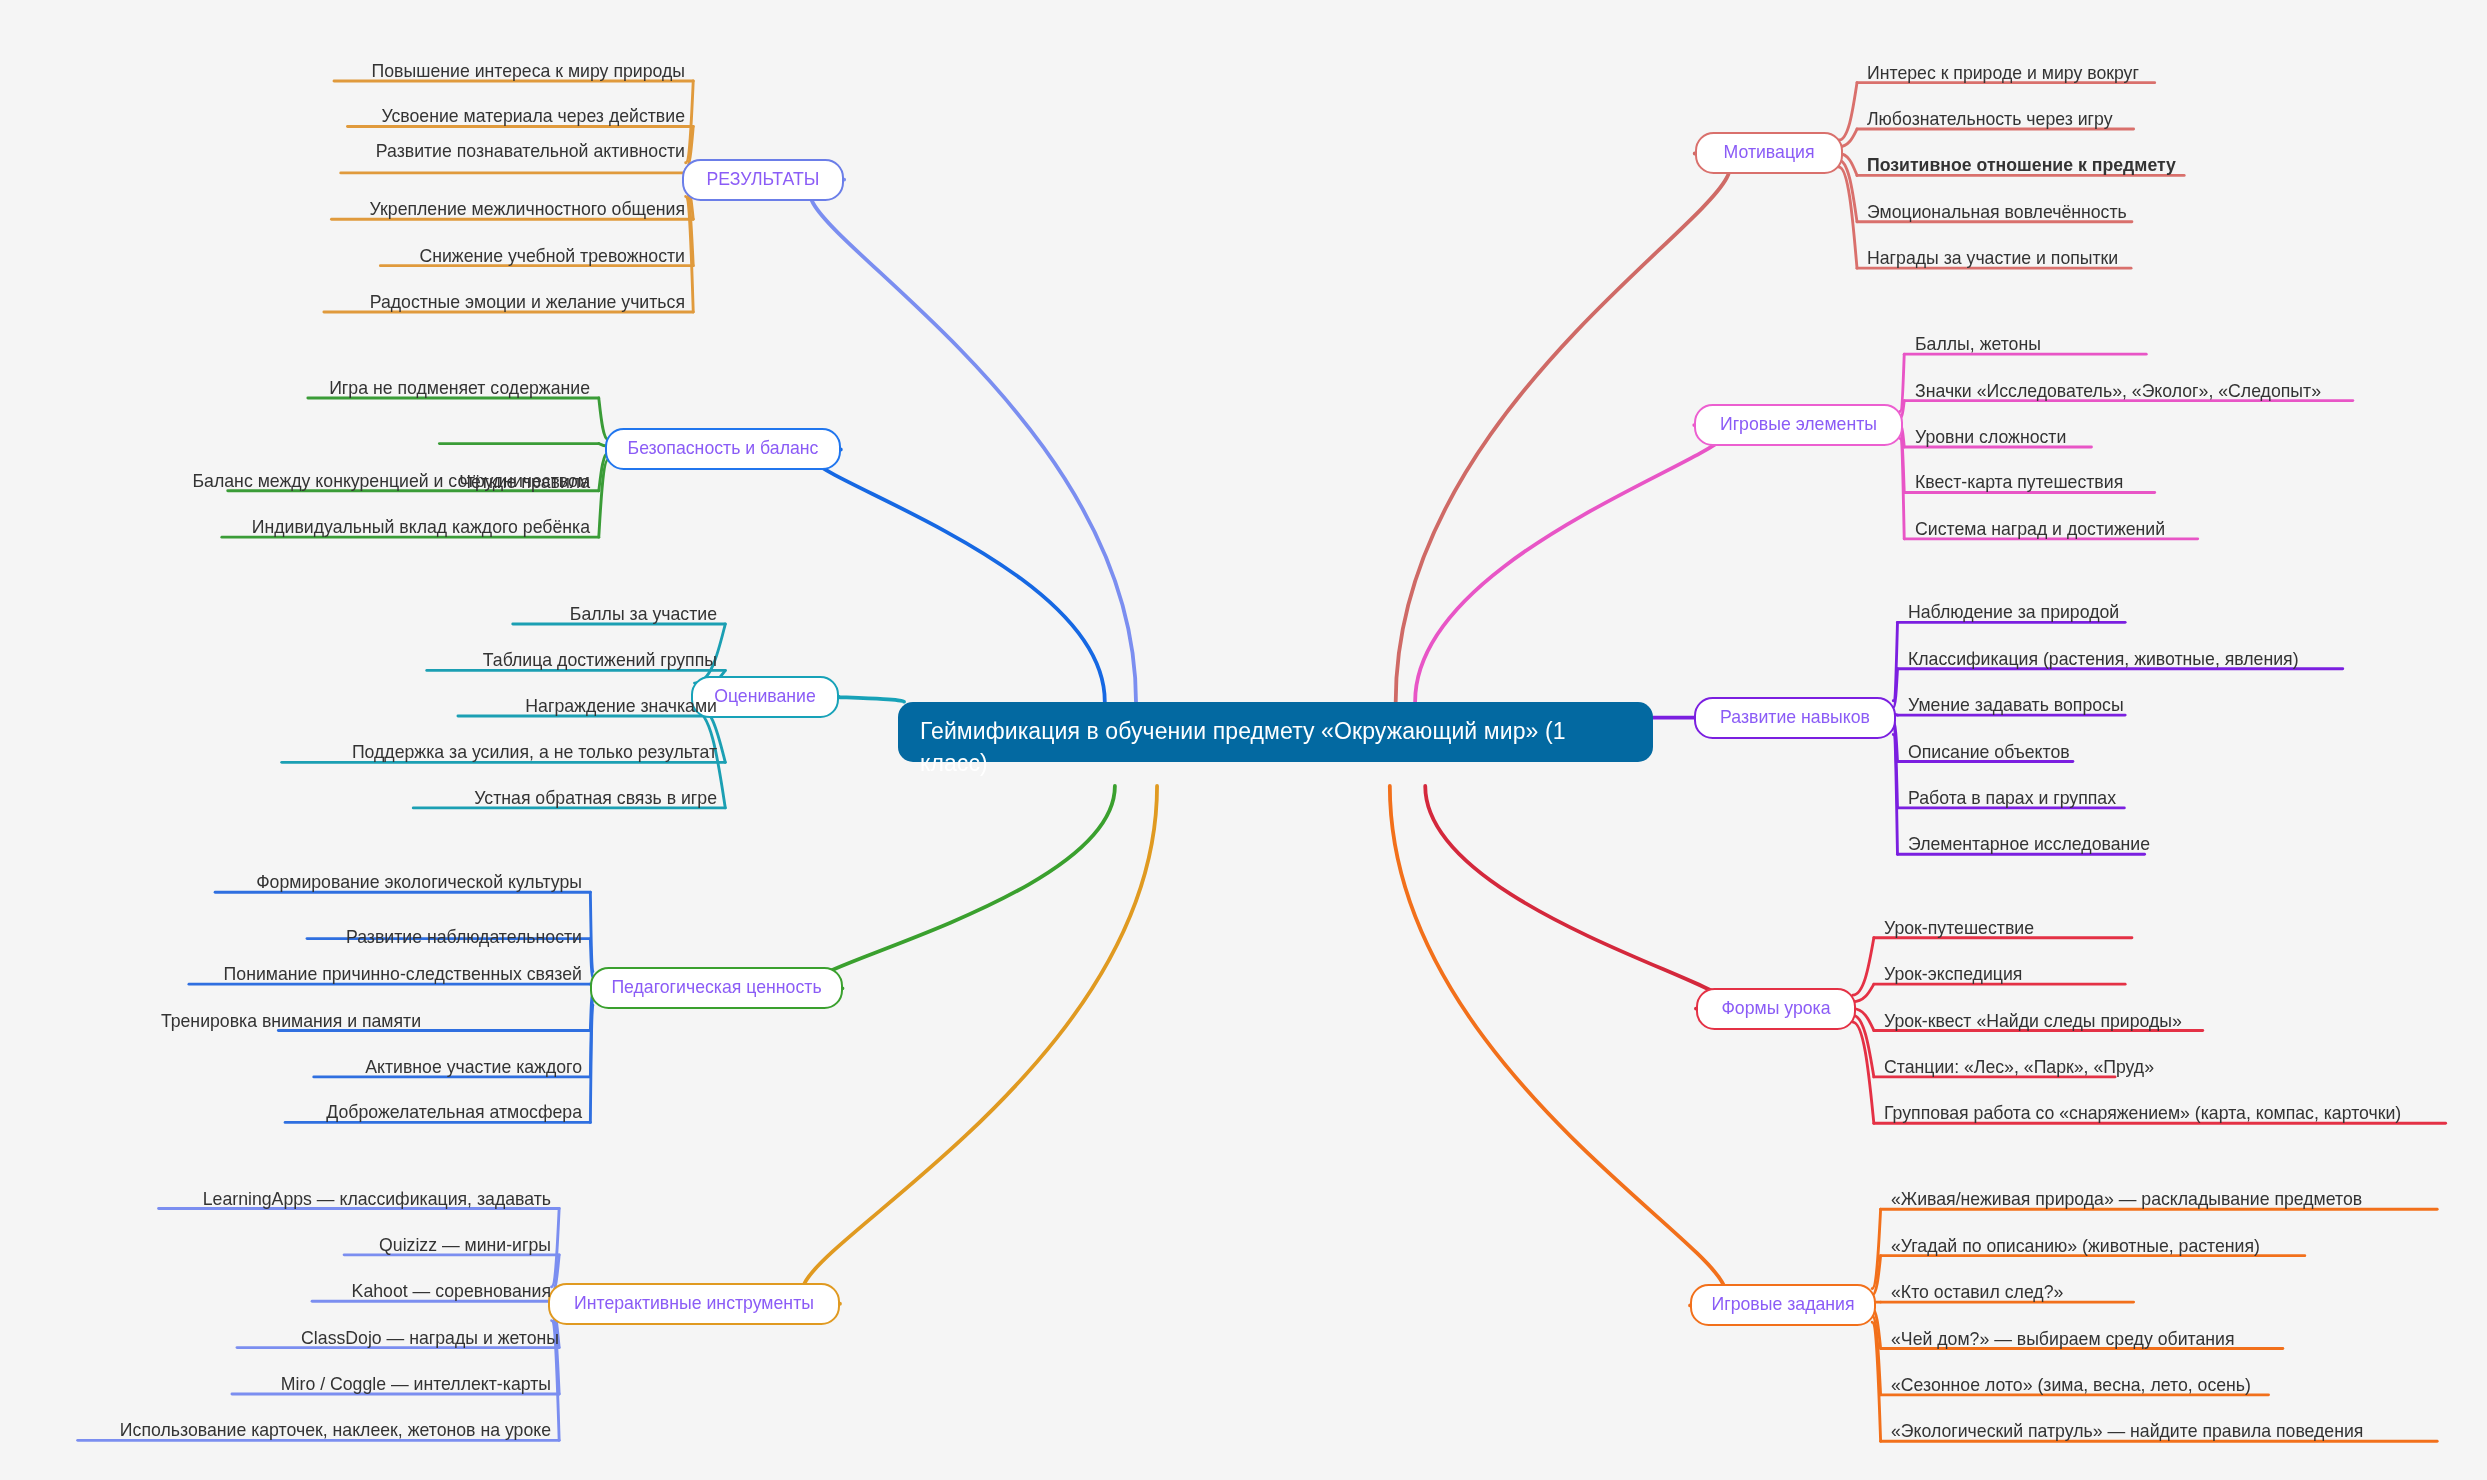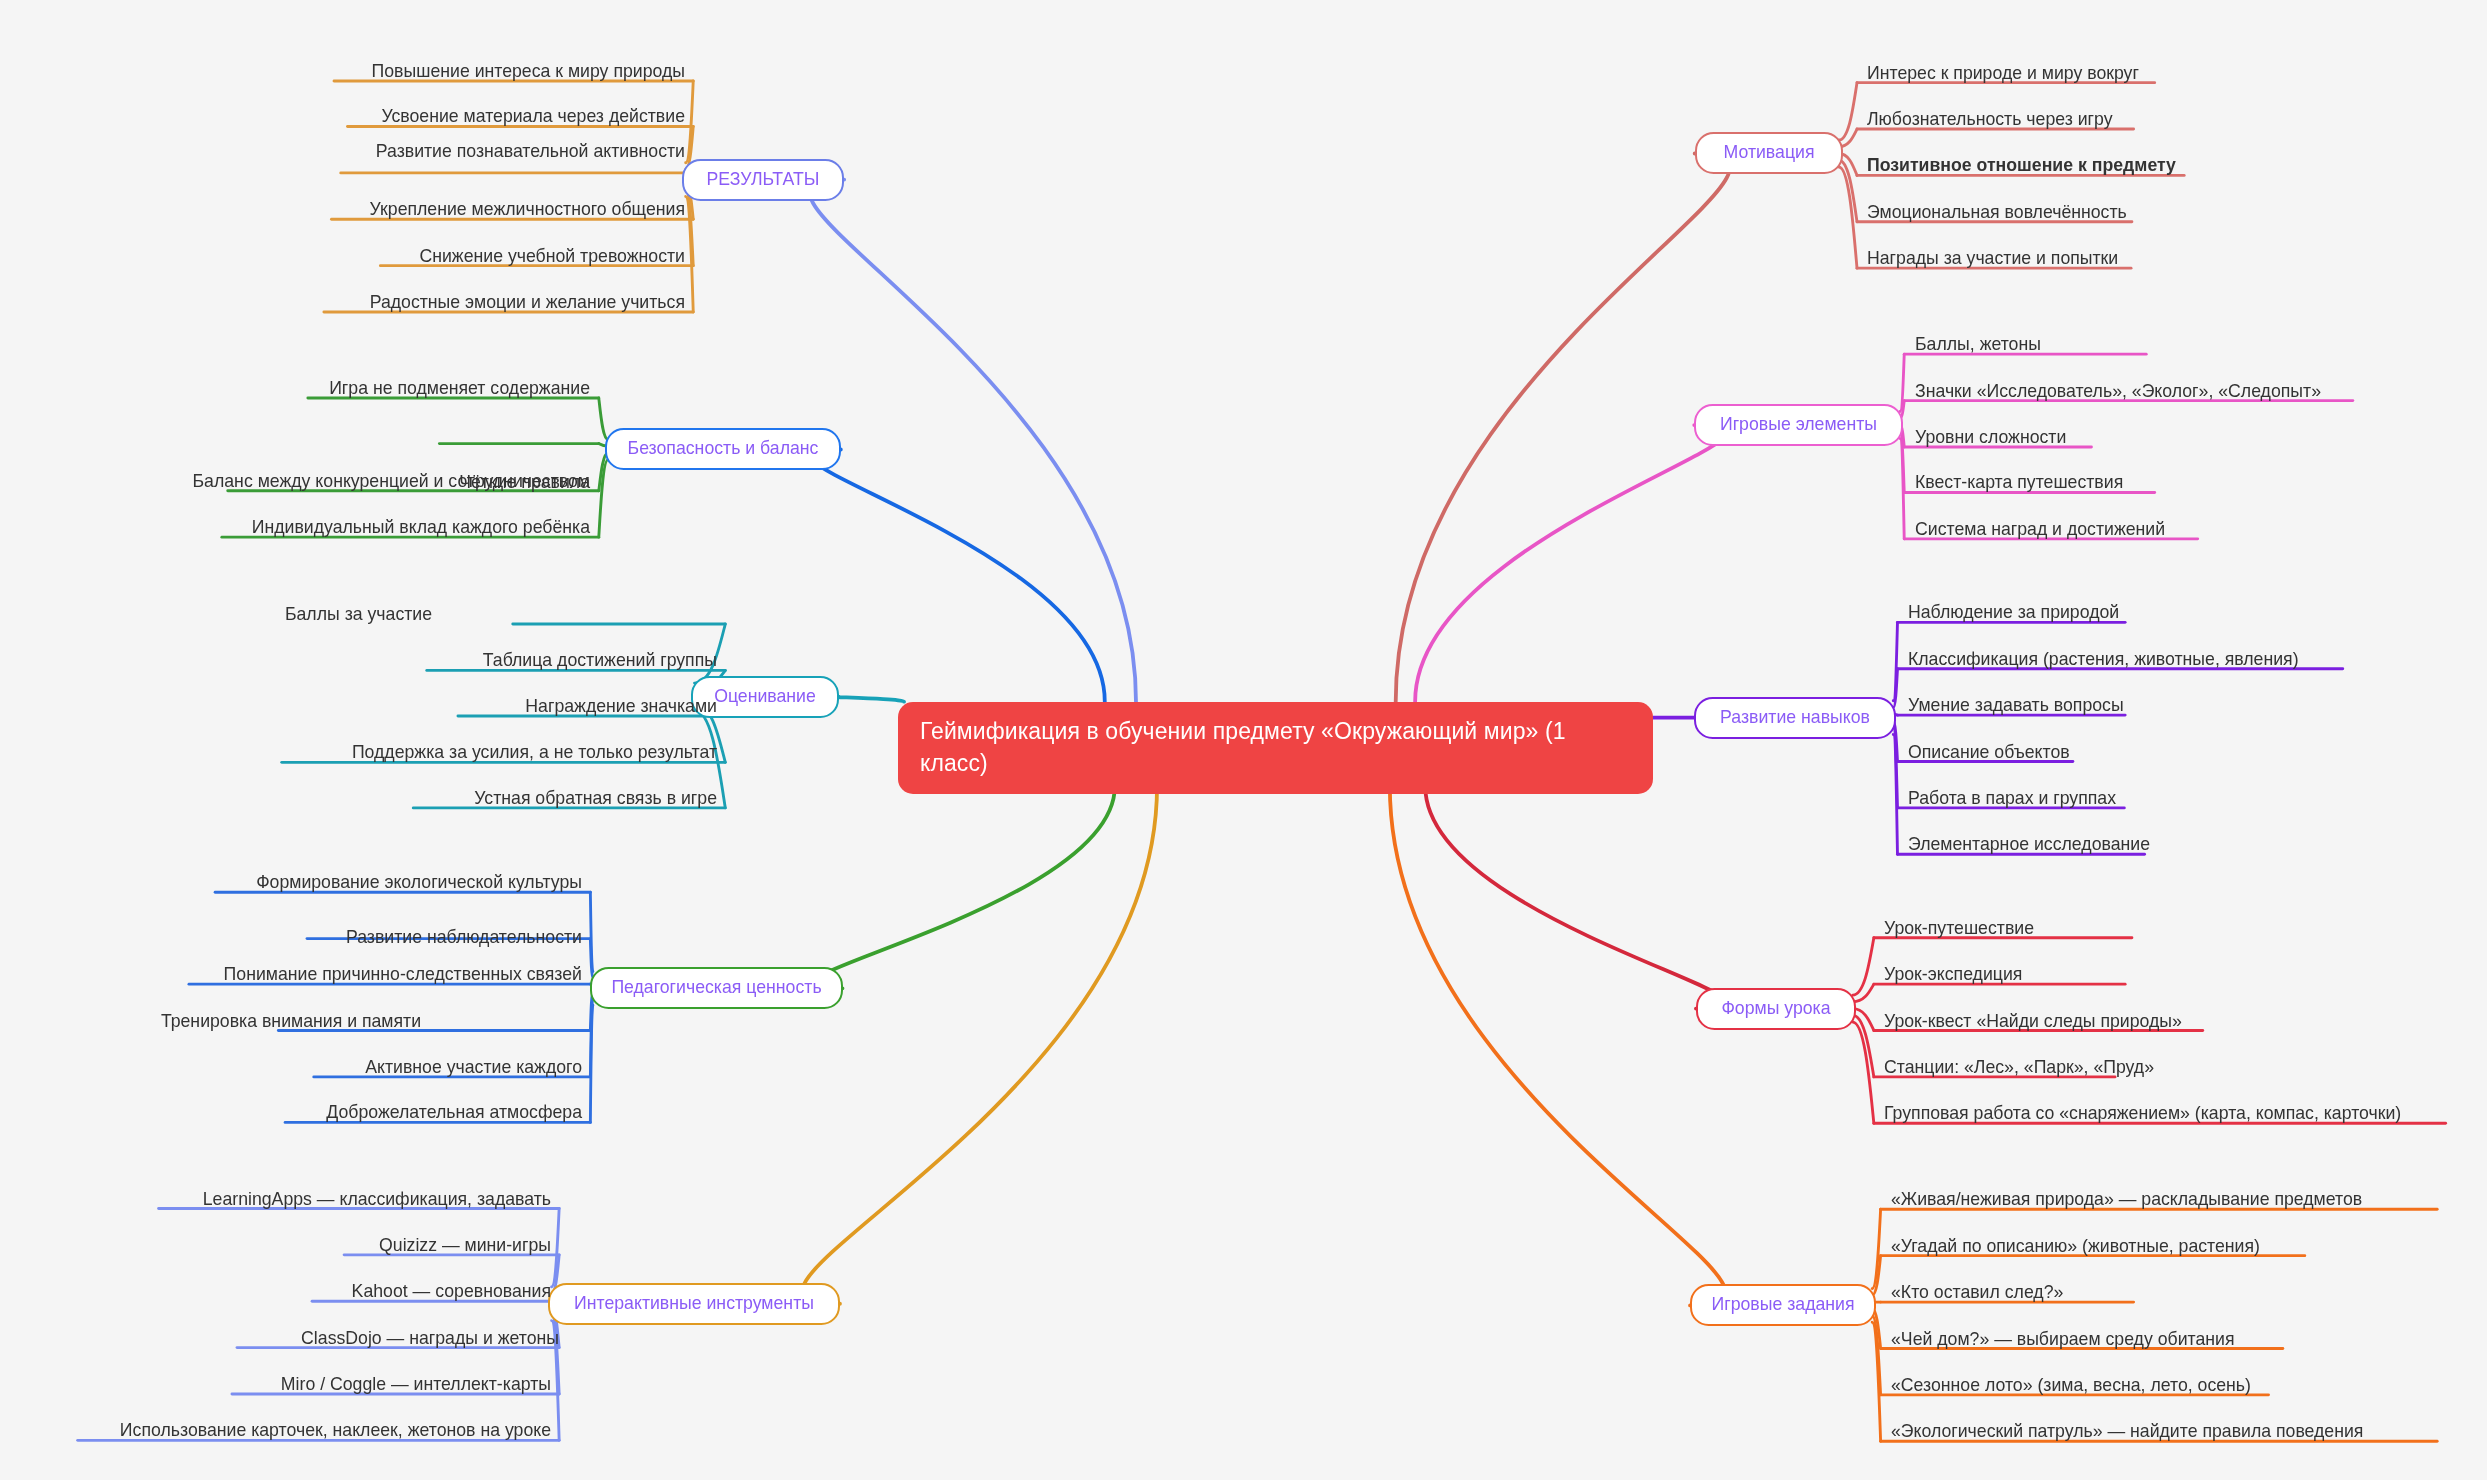--- a/index.html
+++ b/index.html
@@ -172,35 +172,35 @@
       <path d="M 2230 1544 L 2530 1544" stroke="#f2701b" stroke-width="3.4" fill="none"></path>
       <path d="M 2220 1544 C 2225.5 1544, 2227.8 1544, 2230 1544" stroke="#f2701b" stroke-width="3.4" fill="none"></path>
       <path d="M 2230 1599 L 2707 1599" stroke="#f2701b" stroke-width="3.4" fill="none"></path>
       <path d="M 2220 1552 C 2225.5 1552, 2227.8 1577.85, 2230 1599" stroke="#f2701b" stroke-width="3.4" fill="none"></path>
       <path d="M 2230 1654 L 2690 1654" stroke="#f2701b" stroke-width="3.4" fill="none"></path>
       <path d="M 2220 1560 C 2225.5 1560, 2227.8 1611.7, 2230 1654" stroke="#f2701b" stroke-width="3.4" fill="none"></path>
       <path d="M 2230 1709 L 2890 1709" stroke="#f2701b" stroke-width="3.4" fill="none"></path>
       <path d="M 2220 1568 C 2225.5 1568, 2227.8 1645.55, 2230 1709" stroke="#f2701b" stroke-width="3.4" fill="none"></path>
     </svg>
   <div id="nodes">
-      <div class="root-node" style="left: 898px; top: 702px; width: 755px; height: 92px; background: #ef4444; color: rgb(255, 255, 255);">Геймификация в обучении предмету «Окружающий мир» (1 класс)</div>
+      <div class="root-node" style="left: 898px; top: 702px; width: 755px; height: 60px; background: #0369a1; color: rgb(255, 255, 255);">Геймификация в обучении предмету «Окружающий мир» (1 класс)</div>
       <div class="branch-node" style="left: 682px; top: 159px; width: 162px; border-color: rgb(107, 126, 232);">РЕЗУЛЬТАТЫ</div>
       <div class="leaf l" style="top: 60px; left: 0px; width: 685px;">Повышение интереса к миру природы</div>
       <div class="leaf l" style="top: 105px; left: 0px; width: 685px;">Усвоение материала через действие</div>
       <div class="leaf l" style="top: 140px; left: 0px; width: 685px;">Развитие познавательной активности</div>
       <div class="leaf l" style="top: 198px; left: 0px; width: 685px;">Укрепление межличностного общения</div>
       <div class="leaf l" style="top: 245px; left: 0px; width: 685px;">Снижение учебной тревожности</div>
       <div class="leaf l" style="top: 291px; left: 0px; width: 685px;">Радостные эмоции и желание учиться</div>
       <div class="branch-node" style="left: 605px; top: 428px; width: 236px; border-color: rgb(33, 118, 238);">Безопасность и баланс</div>
       <div class="leaf l" style="top: 377px; left: 0px; width: 590px;">Игра не подменяет содержание</div>
       <div class="leaf l" style="top: 423px; left: 0px; width: 590px; margin-top: 48px;">Чёткие правила</div>
       <div class="leaf l" style="top: 470px; left: 0px; width: 590px;">Баланс между конкуренцией и сотрудничеством</div>
       <div class="leaf l" style="top: 516px; left: 0px; width: 590px;">Индивидуальный вклад каждого ребёнка</div>
       <div class="branch-node" style="left: 691px; top: 676px; width: 148px; border-color: rgb(23, 162, 184);">Оценивание</div>
-      <div class="leaf l" style="top: 603px; left: 0px; width: 717px; text-align: center;">Баллы за участие</div>
+      <div class="leaf l" style="top: 603px; left: 0px; width: 717px;">Баллы за участие</div>
       <div class="leaf l" style="top: 649px; left: 0px; width: 717px;">Таблица достижений группы</div>
       <div class="leaf l" style="top: 695px; left: 0px; width: 717px;">Награждение значками</div>
       <div class="leaf l" style="top: 741px; left: 0px; width: 717px;">Поддержка за усилия, а не только результат</div>
       <div class="leaf l" style="top: 787px; left: 0px; width: 717px;">Устная обратная связь в игре</div>
       <div class="branch-node" style="left: 590px; top: 967px; width: 253px; border-color: rgb(58, 160, 46);">Педагогическая ценность</div>
       <div class="leaf l" style="top: 871px; left: 0px; width: 582px;">Формирование экологической культуры</div>
       <div class="leaf l" style="top: 926px; left: 0px; width: 582px;">Развитие наблюдательности</div>
       <div class="leaf l" style="top: 963px; left: 0px; width: 582px;">Понимание причинно-следственных связей</div>
       <div class="leaf l" style="top: 1010px; left: 0px; width: 582px; text-align: center;">Тренировка внимания и памяти</div>
       <div class="leaf l" style="top: 1056px; left: 0px; width: 582px;">Активное участие каждого</div>

